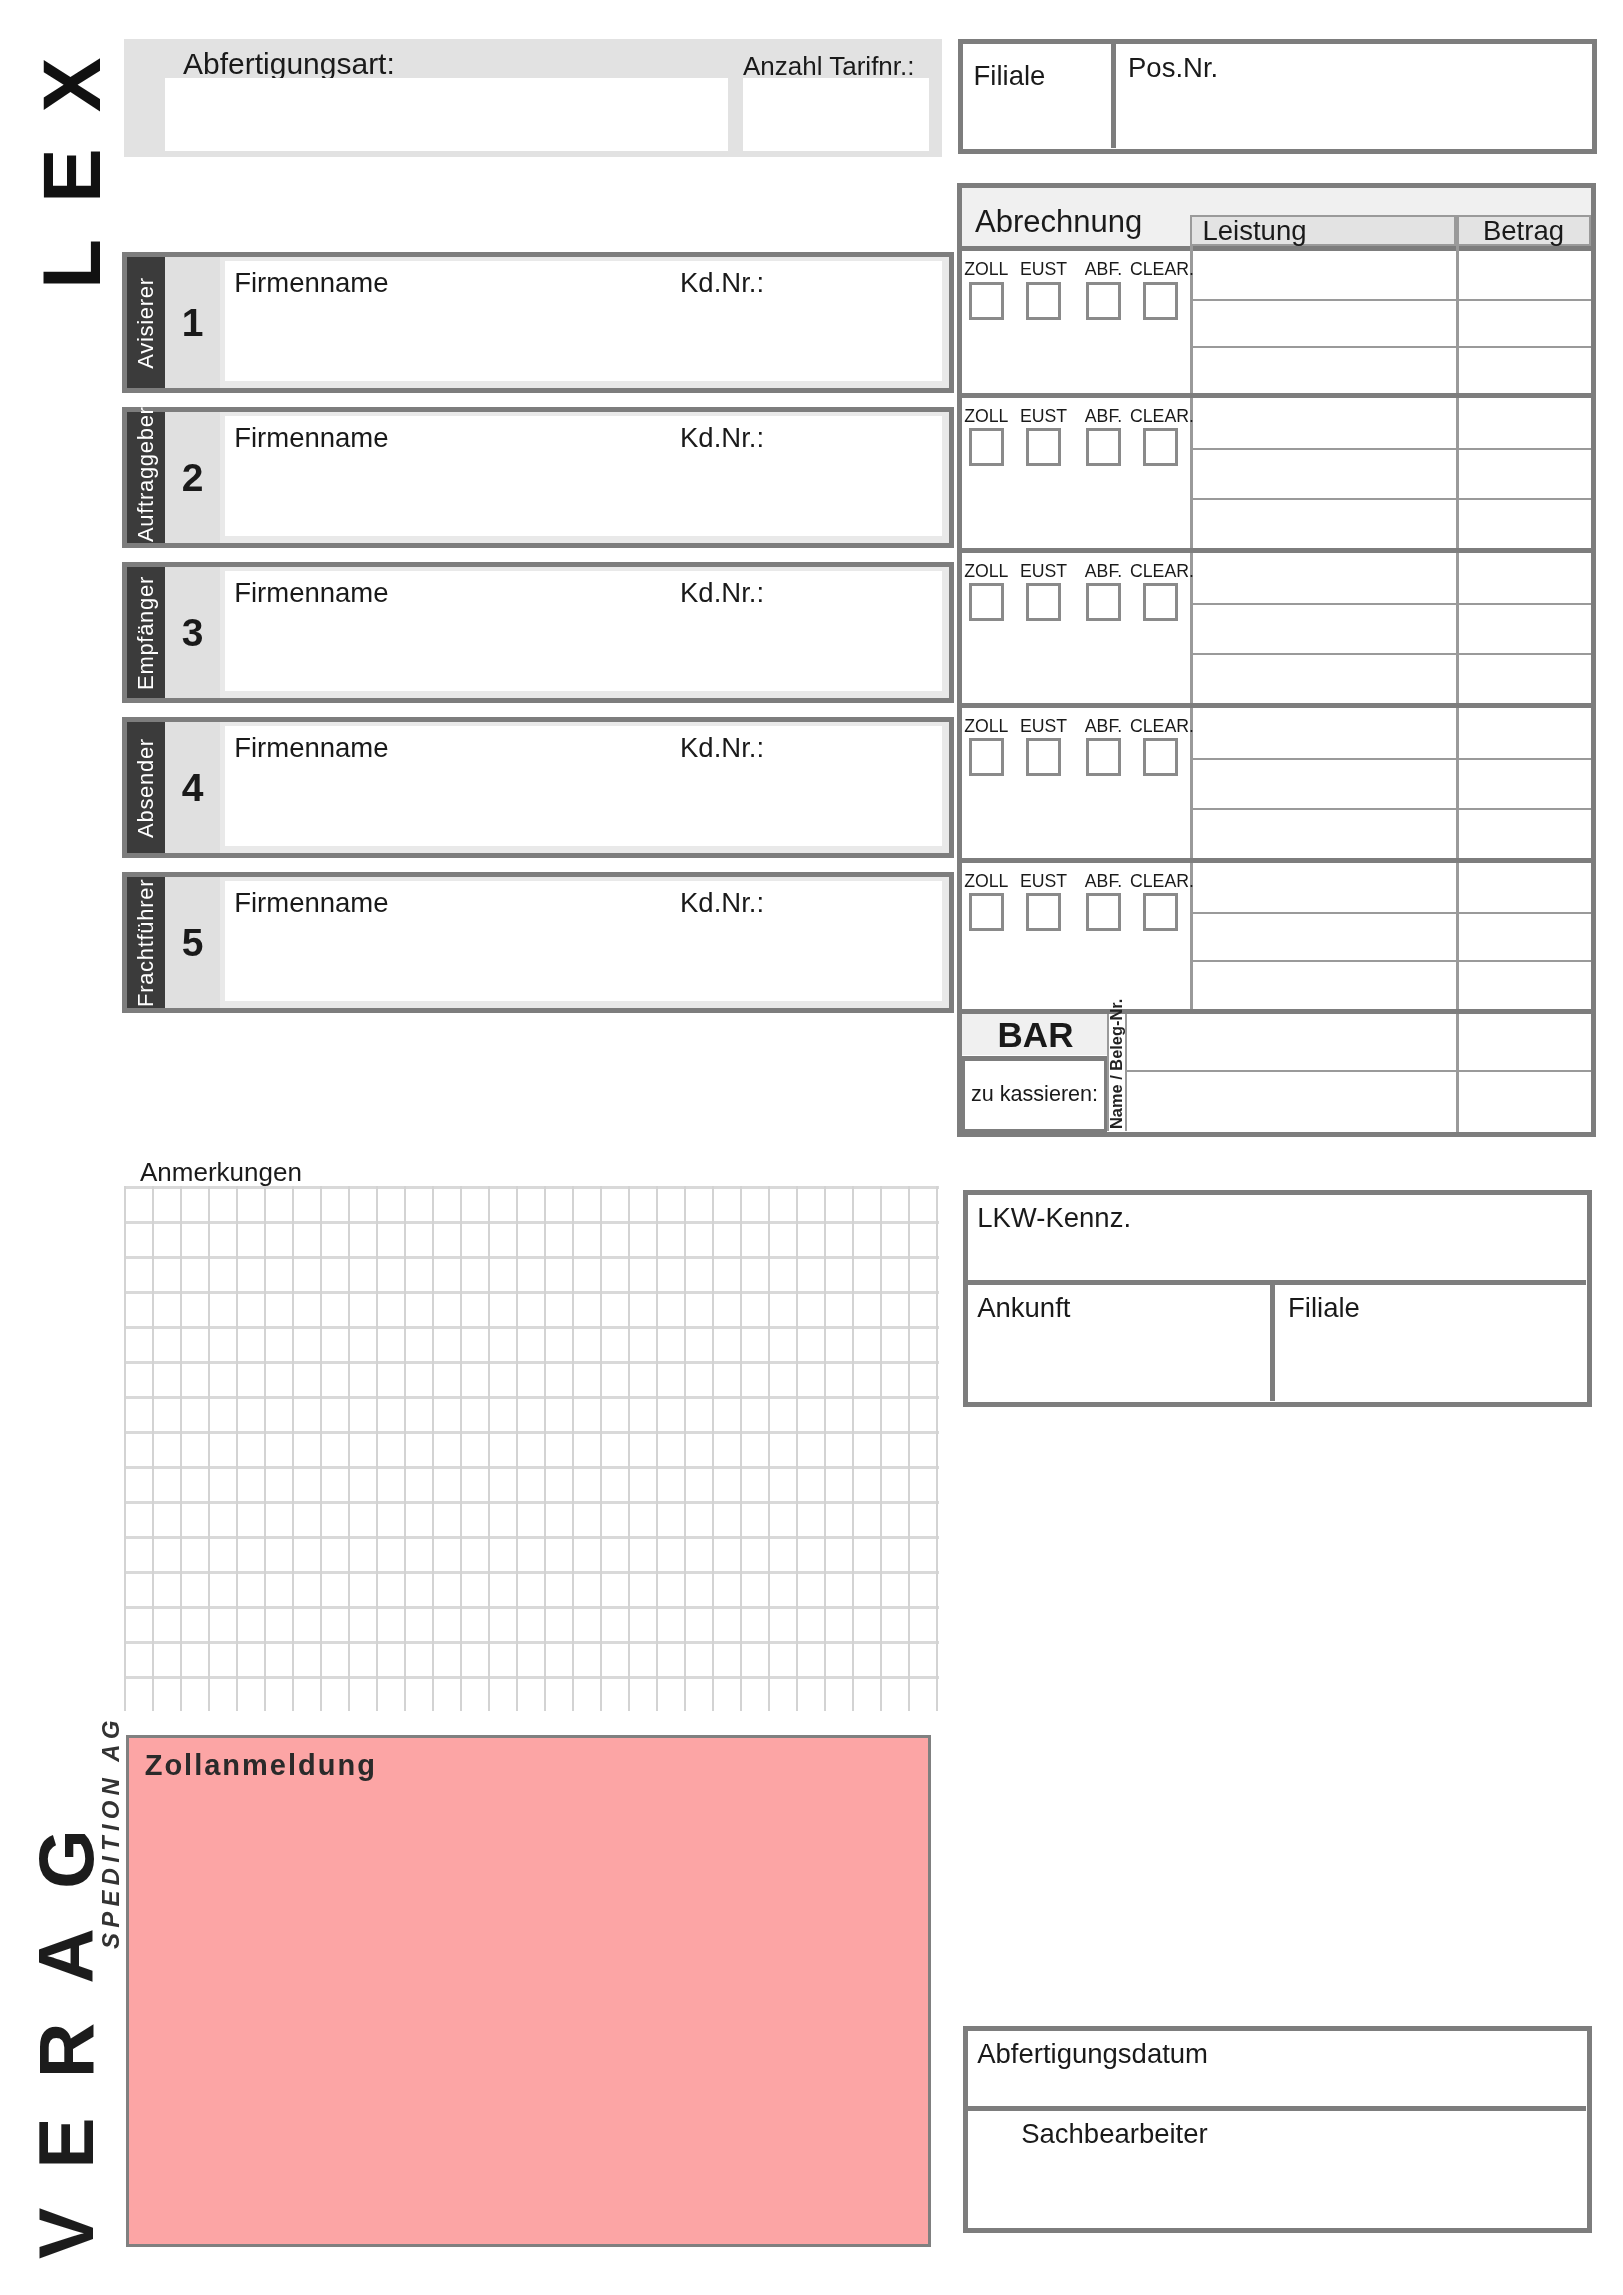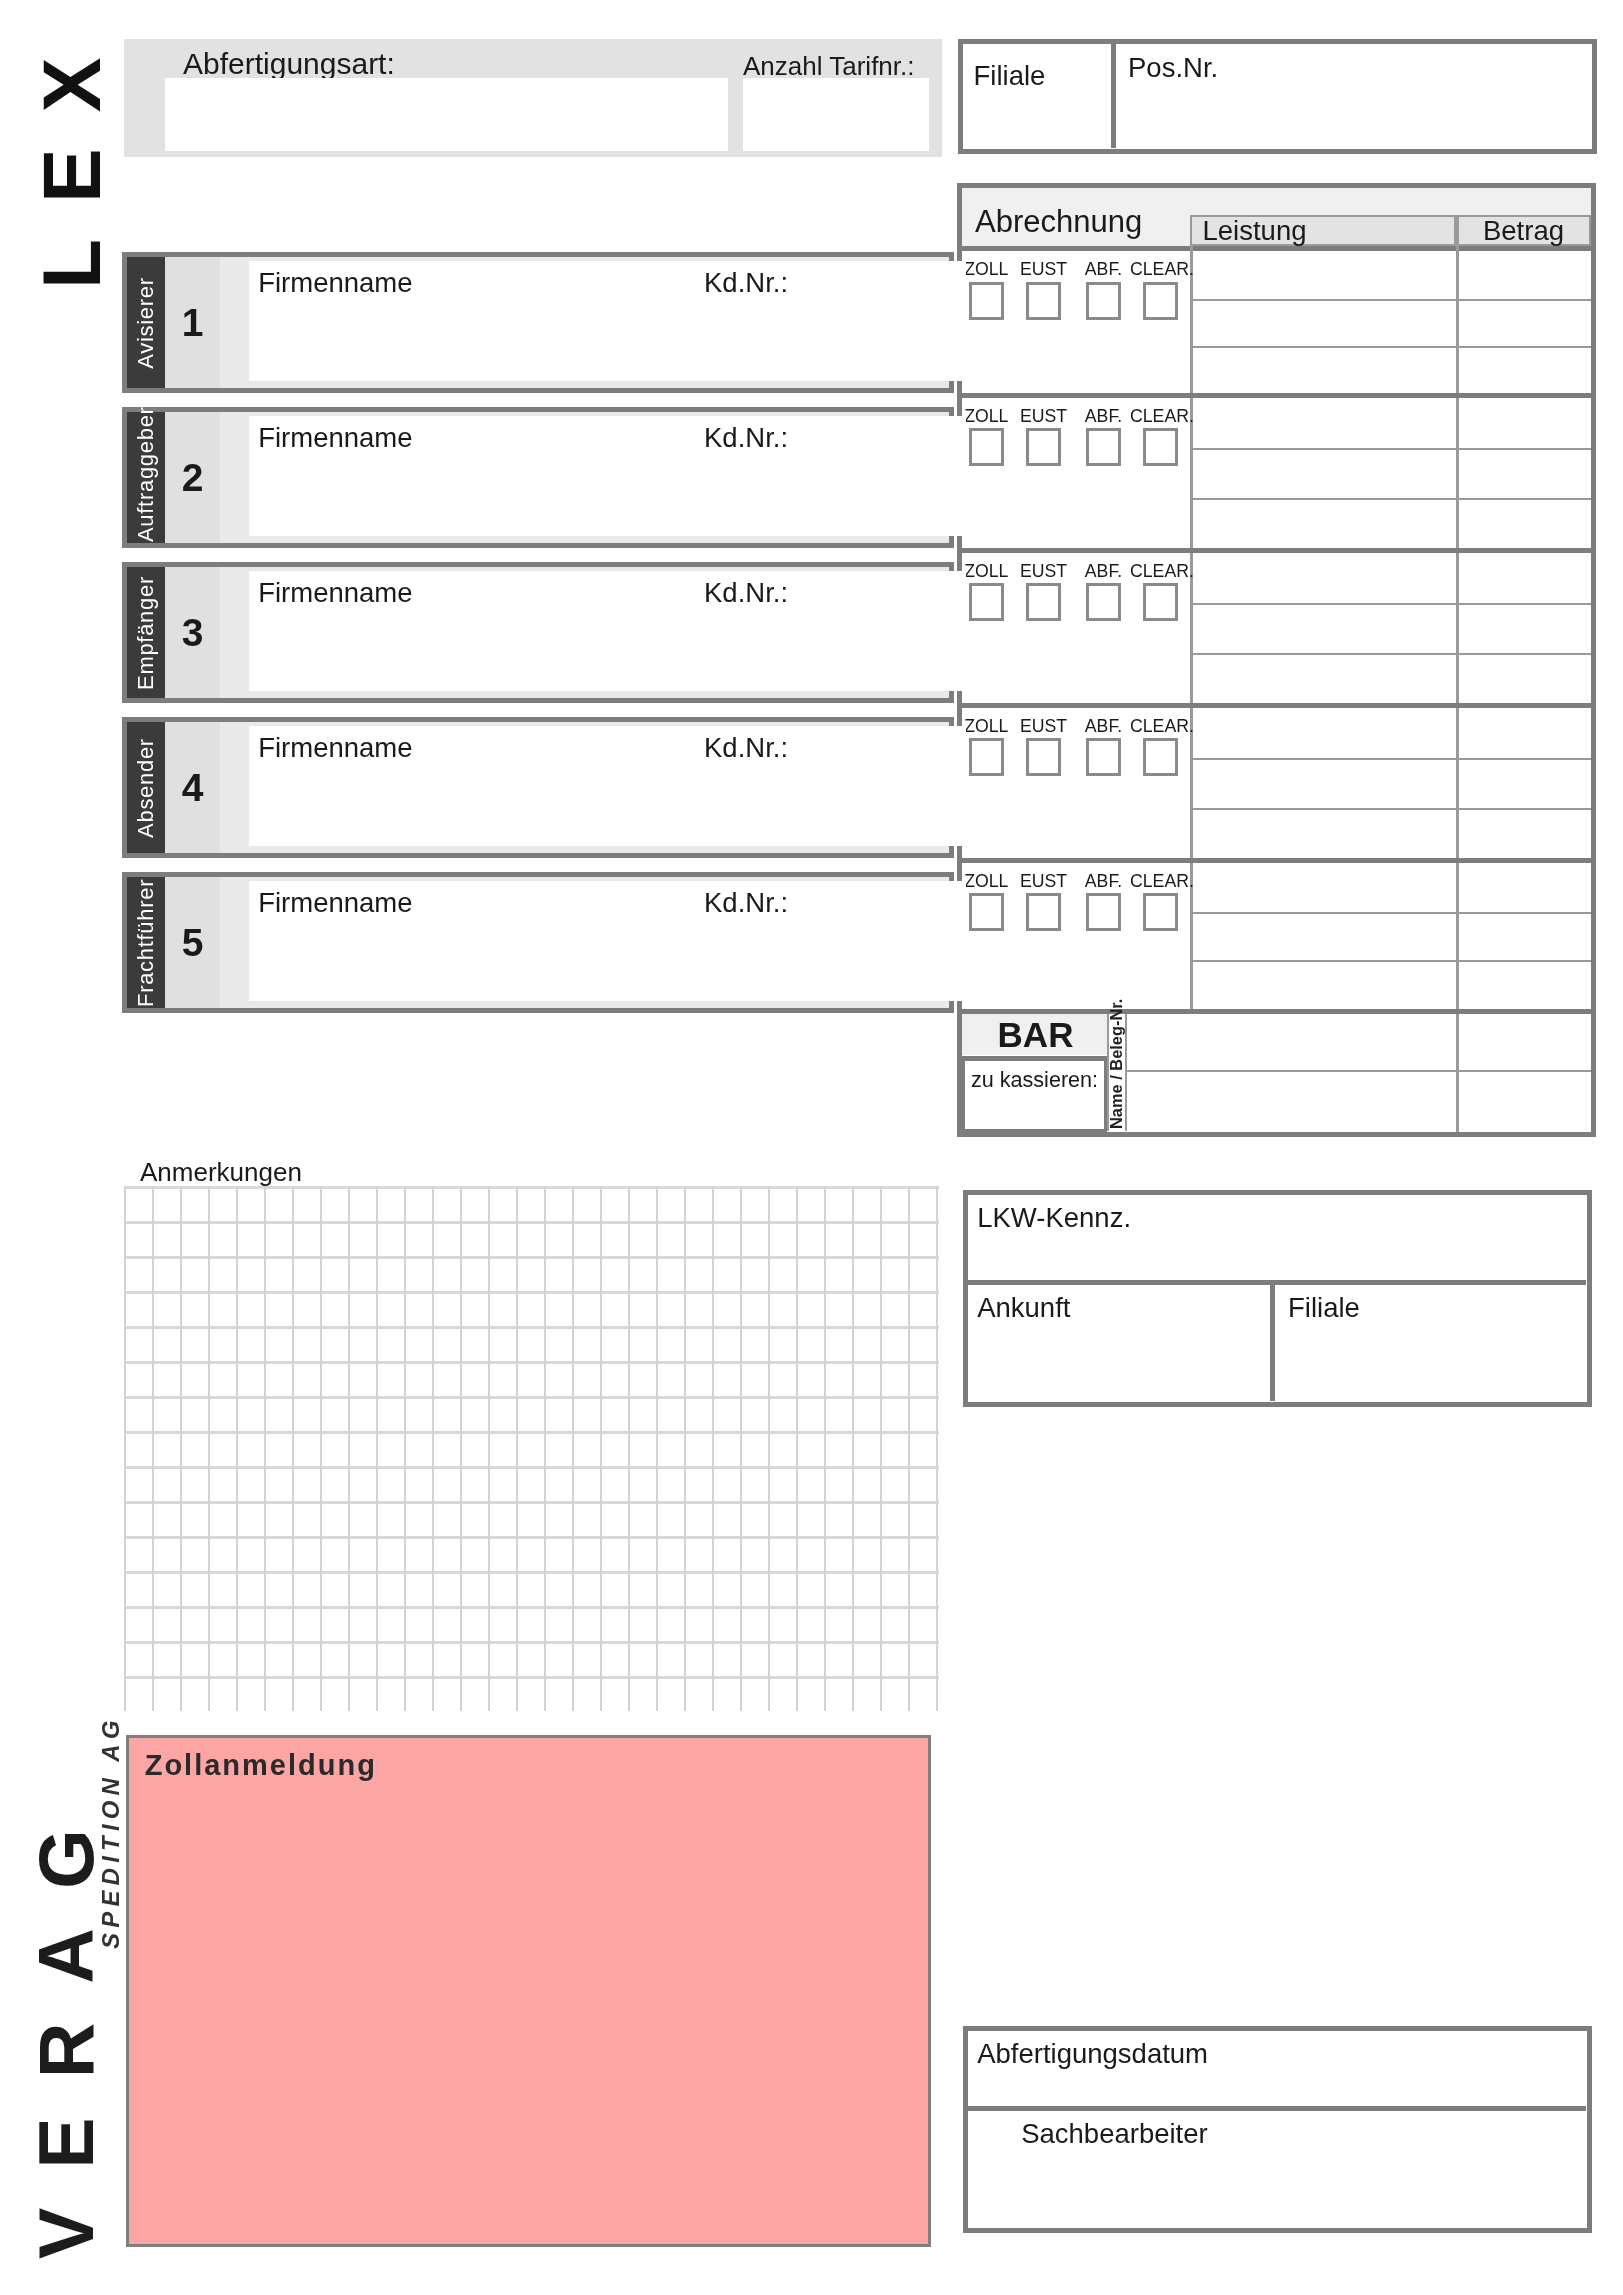--- a/index.html
+++ b/index.html
@@ -28,21 +28,21 @@
   .cb{position:absolute; width:35px; height:38px; border:3.9px solid #8a8a8a; background:#fff;}
   .cbl{position:absolute; width:63px; text-align:center; font-size:17.7px; color:var(--ink);}
   .overlay{position:absolute; background:transparent;}
 
   
   .party{position:absolute; left:122px; width:832px; height:141px; border:5.2px solid var(--border-thick); background:var(--row-inner);}
   .party-strip{position:absolute; left:0; top:0; width:38px; height:131px; background:var(--strip-dark);}
   .role-label{color:#ffffff; font-size:22px; letter-spacing:0.7px; text-align:center; line-height:30px;}
   .party-num{position:absolute; left:38px; top:0; width:55px; height:131px; background:var(--strip-number);
              display:flex; align-items:center; justify-content:center; font-size:39px; font-weight:bold;}
-  .party-white{position:absolute; left:98px; top:3.9px; width:717px; height:120px; background:#fff;margin-left:24px;}
+  .party-white{position:absolute; left:98px; top:3.9px; width:717px; height:120px; background:#fff;}
   .flabel{position:absolute; top:6.5px; font-size:27.5px;}
 
   
   .gbox{position:absolute; background:#fff; border:5.2px solid var(--border-thick);}
   .boxlbl{position:absolute; font-size:27.5px;}
   .grid{position:absolute; left:124px; top:1186px; width:815px; height:525px;
         background-image:
           repeating-linear-gradient(90deg, var(--grid-line) 0px, var(--grid-line) 2px, transparent 2px, transparent 28px),
           repeating-linear-gradient(180deg, #d9d9d9 0px, #d9d9d9 3.3px, transparent 3.3px, transparent 35px);}
   .zoll-box{position:absolute; left:126px; top:1735px; width:805px; height:512px; background:#fca5a5; border:3.9px solid #808080;}
@@ -135,21 +135,21 @@
     <div class="cbl" style="left:-7.2px; top:683px;">ZOLL</div>
     <div class="cbl" style="left:50px;  top:683px;">EUST</div>
     <div class="cbl" style="left:110px; top:683px;">ABF.</div>
     <div class="cbl" style="left:168px; top:683px;">CLEAR.</div>
     <div class="cb" style="left:6.5px;  top:705px;"></div>
     <div class="cb" style="left:64px;  top:705px;"></div>
     <div class="cb" style="left:124px; top:705px;"></div>
     <div class="cb" style="left:181px; top:705px;"></div>
 
     <div class="abs" style="left:0; top:826px; width:147px; height:41px; background:var(--header-light); display:flex; align-items:center; justify-content:center; font-size:35px; font-weight:bold;">BAR</div>
-    <div class="abs" style="left:0; top:868px; width:145px; height:76px; background:#fff; border:3.9px solid var(--border-thick); border-top-width:5.2px; text-align:center; padding-top:6px; font-size:21.6px;">zu kassieren:</div>
+    <div class="abs" style="left:0; top:868px; width:145px; height:76px; background:#fff; border:3.9px solid var(--border-thick); border-top-width:5.2px; text-align:center; padding-top:20px; font-size:21.6px;">zu kassieren:</div>
     <div class="abs" style="left:145px; top:826px; width:20px; height:117px; background:#fff; border-left:2px solid var(--line-thin); border-right:2px solid var(--line-thin);">
       <div class="vtext" style="left:-0.7px; top:115px; width:113px; height:17.7px; line-height:17.7px; font-size:16.4px; font-weight:bold; text-align:center; color:#222;">Name / Beleg-Nr.</div>
     </div>
     <div class="thin" style="left:165px; top:882px; width:464px; height:2px;"></div>
 
     <div class="overlay" style="left:231px; top:63px; width:263px; height:758px;"></div>
     <div class="overlay" style="left:497px; top:27px; width:132px; height:917px;"></div>
     <div class="overlay" style="left:165px; top:826px; width:329px; height:56px;"></div>
   </div>
 

